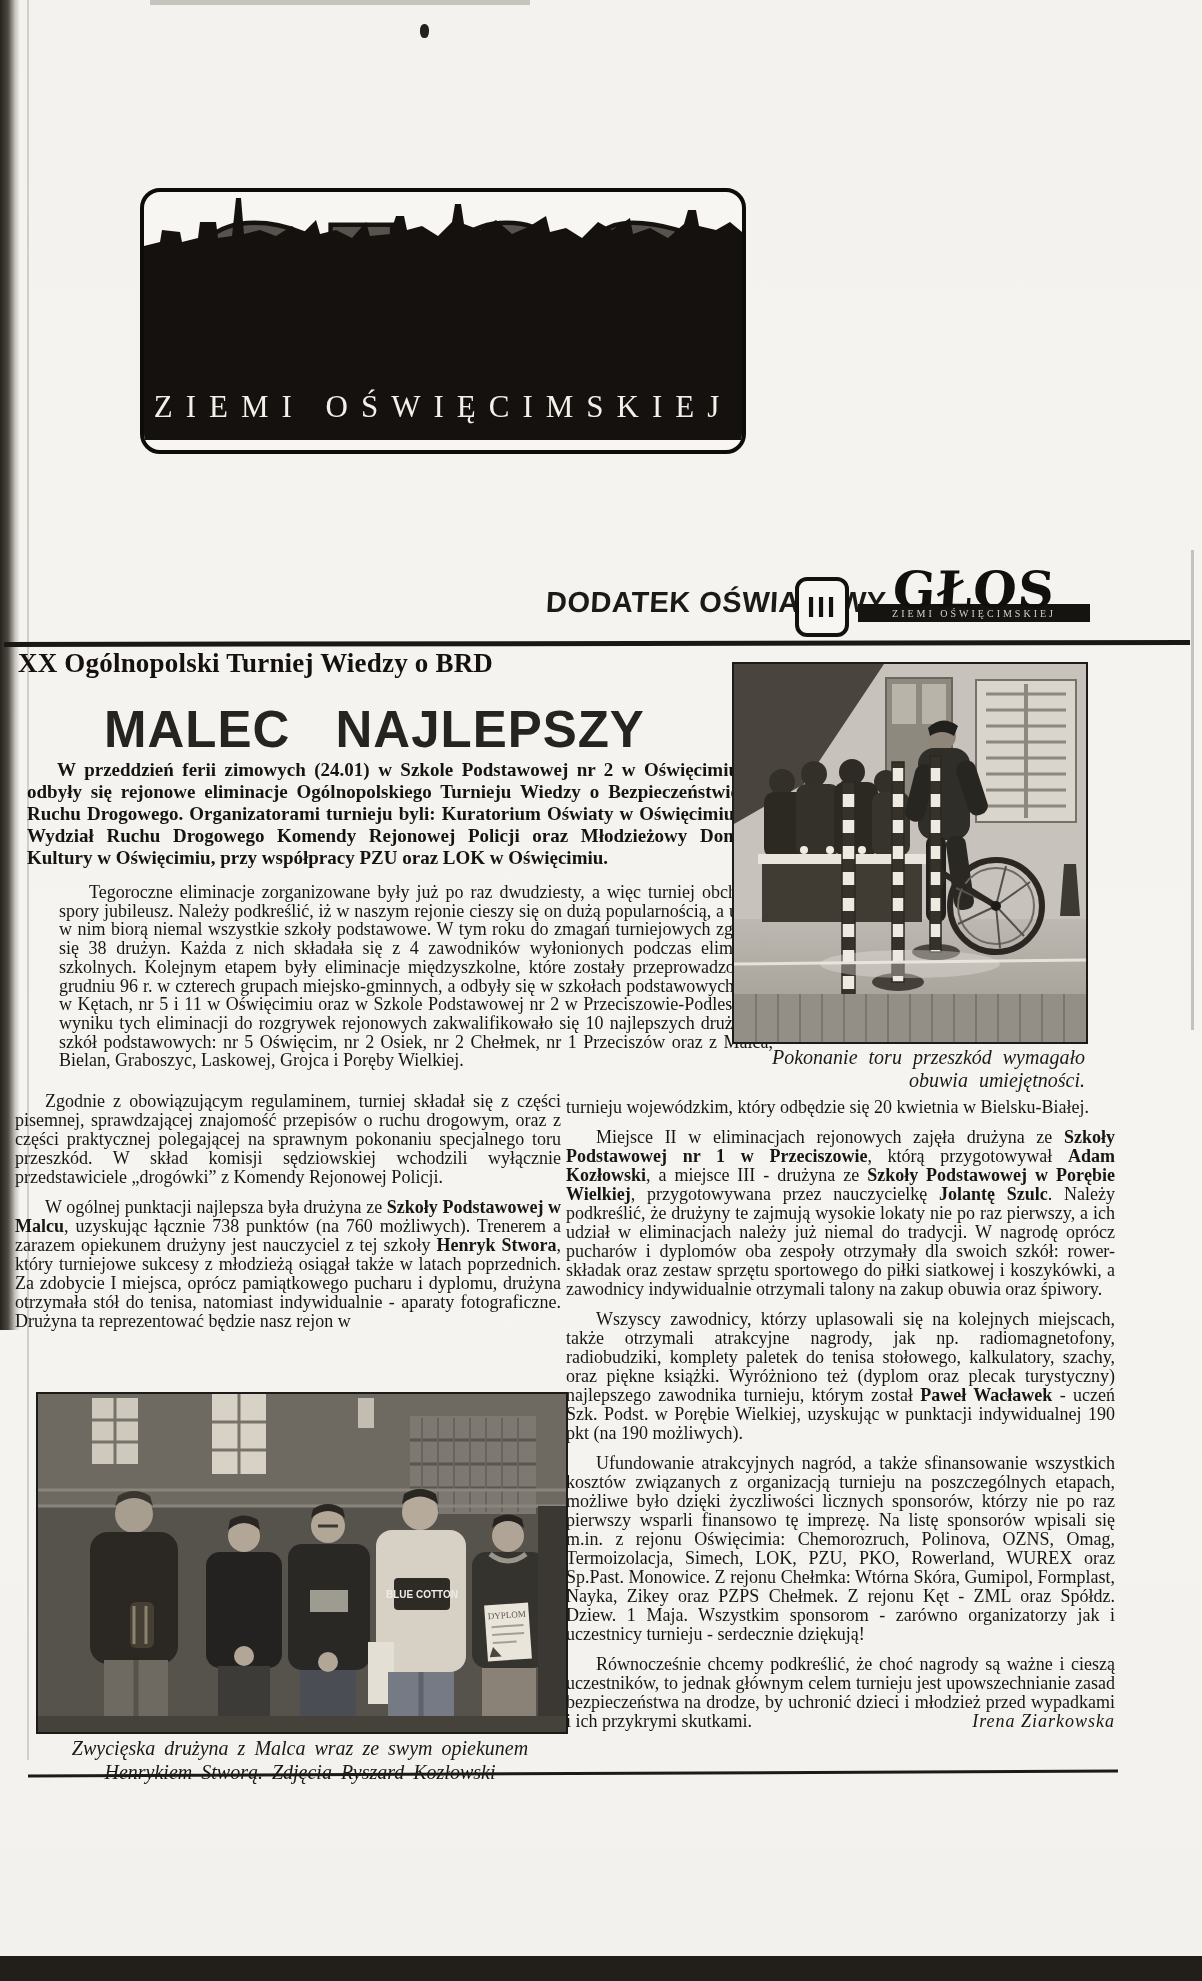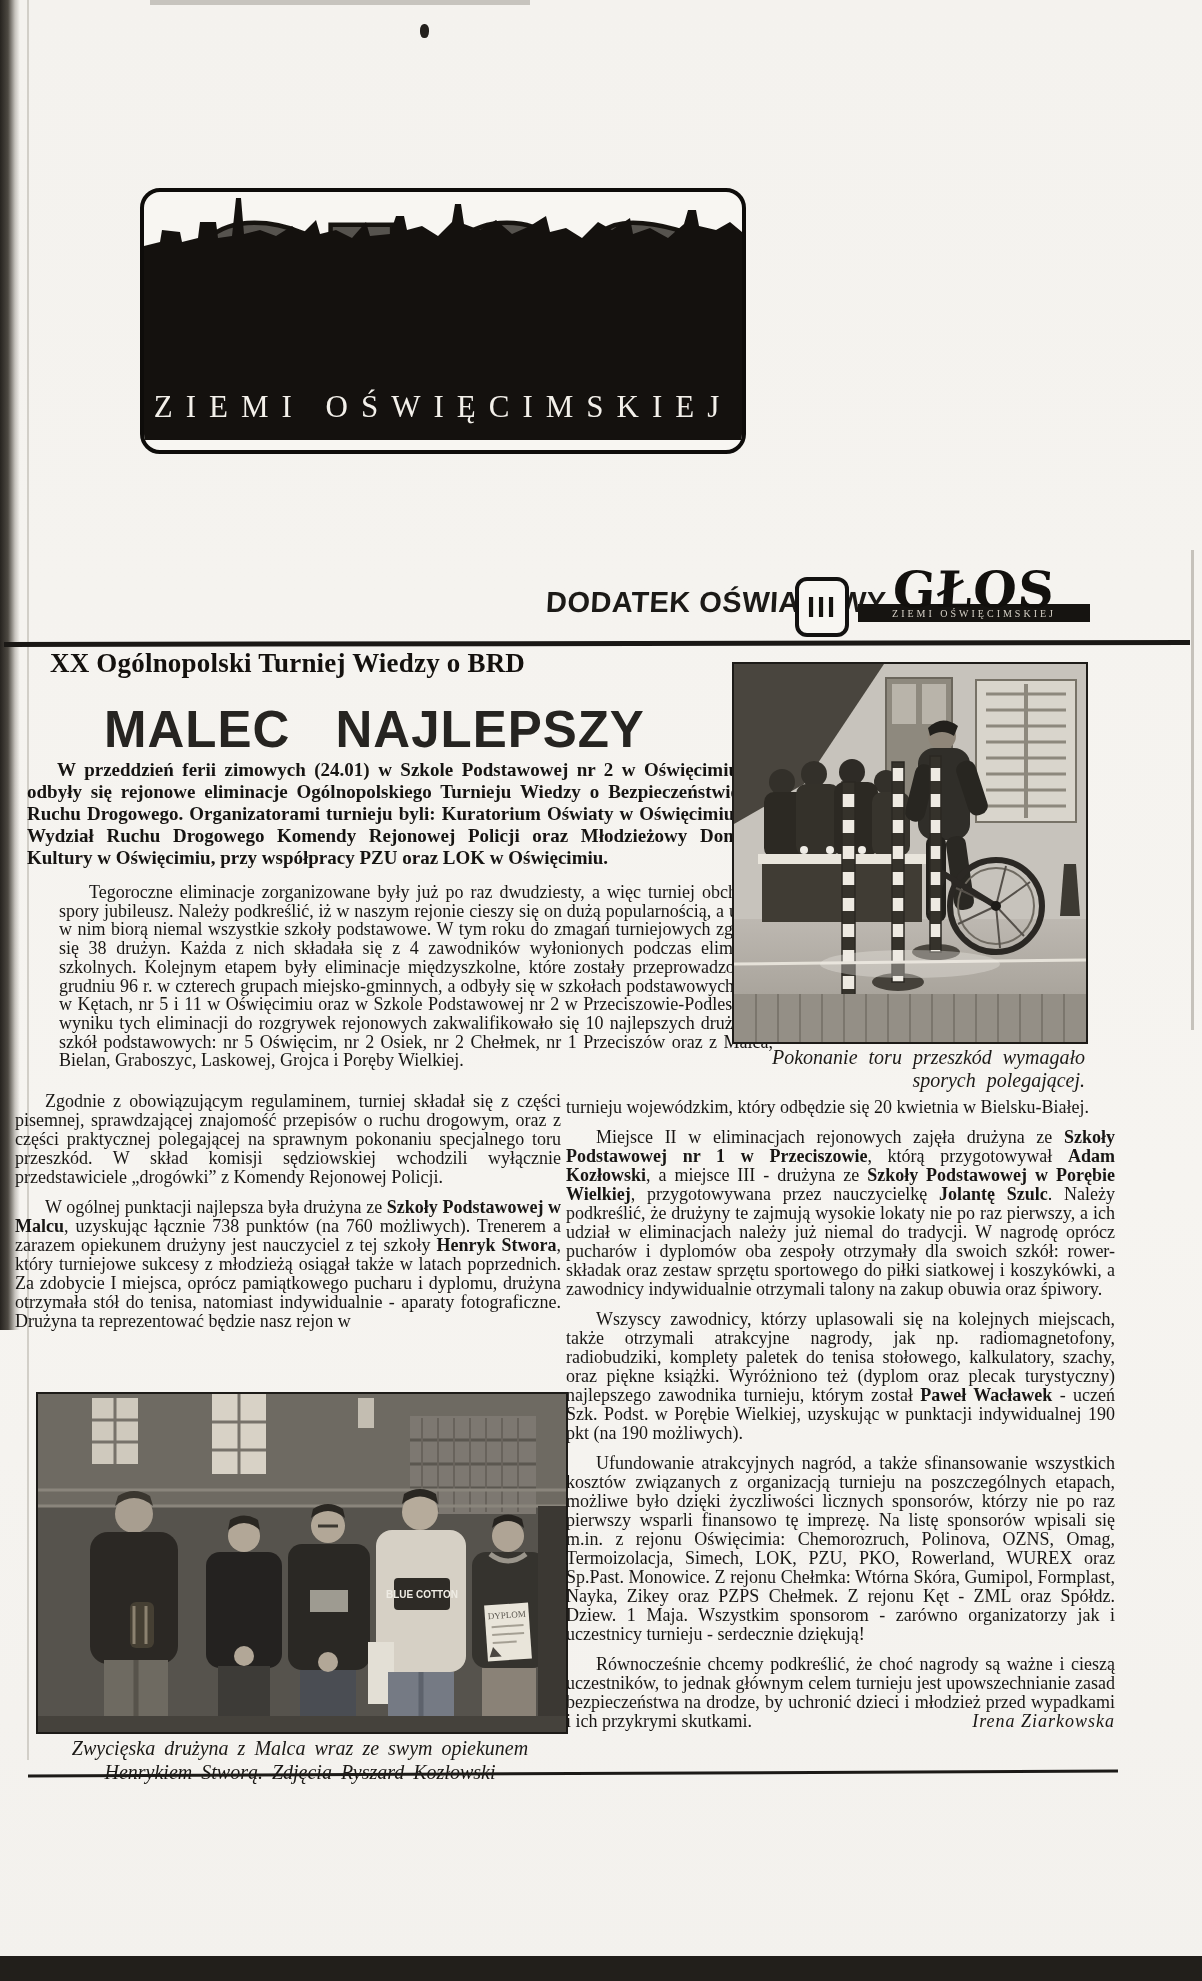--- a/index.html
+++ b/index.html
@@ -30,21 +30,21 @@
     border:4px solid #121110;border-radius:12px;background:#f8f6f2;
     display:flex;align-items:center;justify-content:center;
     font-family:"Liberation Sans",sans-serif;font-weight:bold;font-size:29px;letter-spacing:2px;color:#14120f;}
   .mini-logo{position:absolute;left:858px;top:566px;width:232px;text-align:center;}
   .mini-logo-title{font-family:"DejaVu Serif",serif;font-weight:bold;font-size:50px;line-height:48px;
     letter-spacing:1px;color:#12100d;transform:skewX(-4deg);}
   .mini-logo-band{margin-top:-10px;background:#161411;color:#d6d1c7;
     font-family:"Liberation Serif",serif;font-size:10px;letter-spacing:3px;padding:4px 2px 3px 2px;}
   .top-rule{position:absolute;left:4px;top:641px;width:1186px;height:5px;background:#1a1815;transform:rotate(-.1deg);}
   
-  .kicker{position:absolute;left:18px;top:648px;font-weight:bold;font-size:27px;color:#14110e;letter-spacing:.2px;margin-left:32px;}
+  .kicker{position:absolute;left:18px;top:648px;font-weight:bold;font-size:27px;color:#14110e;letter-spacing:.2px;}
   .headline{position:absolute;left:88px;top:684px;width:560px;margin:16px;text-align:left;
     font-family:"Liberation Sans",sans-serif;font-weight:bold;font-size:51px;
     letter-spacing:1px;word-spacing:30px;color:#262421;}
   
   .lead{position:absolute;left:15px;top:747px;width:712px;margin:12px;
     font-weight:bold;font-size:19px;line-height:22px;text-align:justify;text-indent:30px;color:#161412;}
   .p-wide{position:absolute;left:15px;top:883px;width:714px;margin:0;
     font-size:18px;line-height:18.7px;text-align:justify;text-indent:30px;padding-left:44px;}
   .col-left{position:absolute;left:15px;top:1092px;width:546px;}
   .col-right{position:absolute;left:566px;top:1098px;width:549px;}
@@ -168,21 +168,21 @@
       <g>
         <rect x="0" y="330" width="352" height="48" fill="#948f86"></rect>
         <path d="M22,330 v48 M44,330 v48 M66,330 v48 M88,330 v48 M110,330 v48 M132,330 v48 M154,330 v48 M176,330 v48 M198,330 v48 M220,330 v48 M242,330 v48 M264,330 v48 M286,330 v48 M308,330 v48 M330,330 v48" stroke="#7b766d" stroke-width="2"></path>
       </g>
       <ellipse cx="176" cy="300" rx="90" ry="14" fill="#efece5" opacity=".35"></ellipse>
     </svg>
   </div>
 
   <div class="caption-top">
     <div>Pokonanie toru przeszkód wymagało</div>
-    <div>sporych polegającej.</div>
+    <div>obuwia umiejętności.</div>
   </div>
 
   <div class="col-left">
     <p><span>Zgodnie z obowiązującym regulaminem, turniej składał się z części pisemnej, sprawdzającej znajomość przepisów o ruchu drogowym, oraz z części praktycznej polegającej na sprawnym pokonaniu specjalnego toru przeszkód. W skład komisji sędziowskiej wchodzili wyłącznie przedstawiciele „drogówki” z Komendy Rejonowej Policji.</span></p>
     <p><span>W ogólnej punktacji najlepsza była drużyna ze </span><span class="seg-bold">Szkoły Podstawowej w Malcu</span><span>, uzyskując łącznie 738 punktów (na 760 możliwych). Trenerem a zarazem opiekunem drużyny jest nauczyciel z tej szkoły </span><span class="seg-bold">Henryk Stwora</span><span>, który turniejowe sukcesy z młodzieżą osiągał także w latach poprzednich. Za zdobycie I miejsca, oprócz pamiątkowego pucharu i dyplomu, drużyna otrzymała stół do tenisa, natomiast indywidualnie - aparaty fotograficzne. Drużyna ta reprezentować będzie nasz rejon w</span></p>
   </div>
 
   <div class="photo-bottom">
     <svg viewBox="0 0 528 338" preserveAspectRatio="none">
       <rect width="528" height="338" fill="#56534d"></rect>

